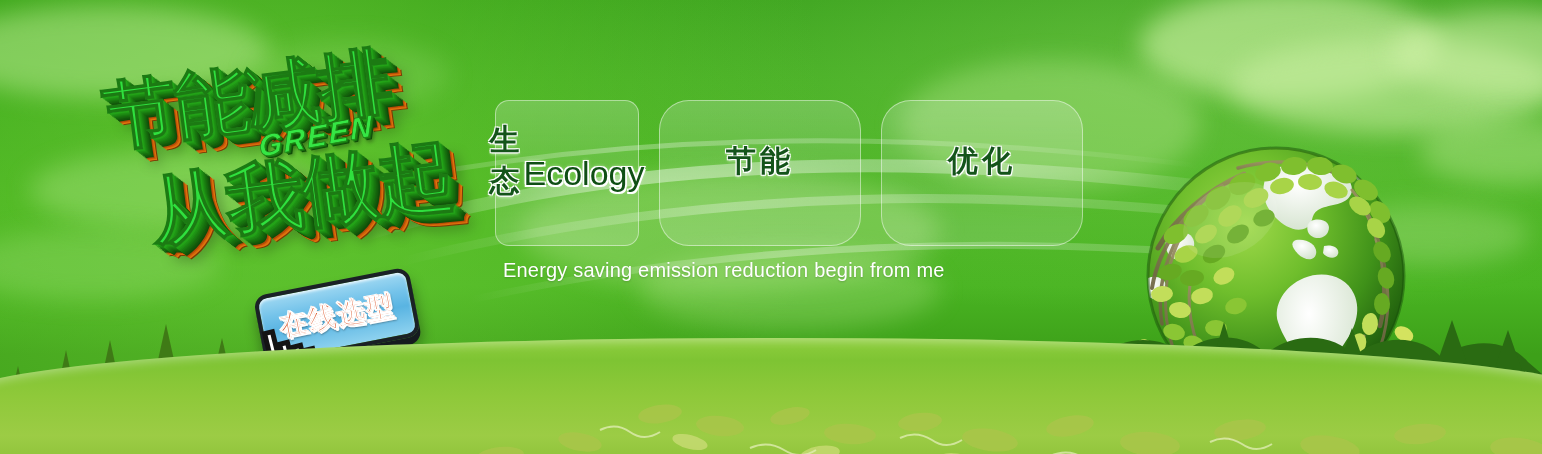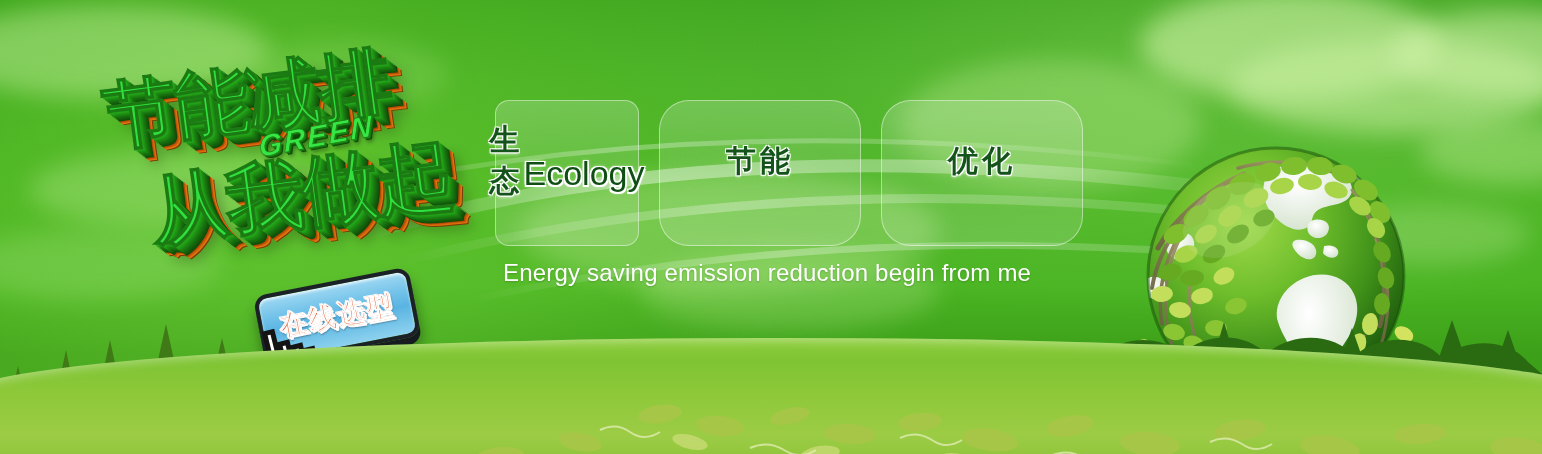--- a/index.html
+++ b/index.html
@@ -113,21 +113,21 @@
     text-shadow:1px 1px 0 #fff,-1px -1px 0 #fff,1px -1px 0 #fff,-1px 1px 0 #fff,0 2px 3px rgba(255,255,255,.6);
     margin-bottom:24px;
   }
   .card-en{
     font-size:34px;font-weight:normal;color:#0f4f14;letter-spacing:0px;
     text-shadow:1.5px 1.5px 0 #fff,-1.5px -1.5px 0 #fff,1.5px -1.5px 0 #fff,-1.5px 1.5px 0 #fff,0 0 4px rgba(255,255,255,.9);
     white-space:nowrap;
   }
   .subtitle{
     position:absolute;left:503px;top:259px;
-    font-size:24px;color:#ffffff;letter-spacing:.2px;
+    font-size:20px;color:#ffffff;letter-spacing:.2px;
     text-shadow:0 1px 2px rgba(0,0,0,.18);
     white-space:nowrap;
   }
 
   
   .globe-wrap{position:absolute;left:1118px;top:128px;width:320px;height:310px;}
 
   
   .treeline{position:absolute;left:0;bottom:0;width:1542px;height:140px;pointer-events:none;}
   .ground{

